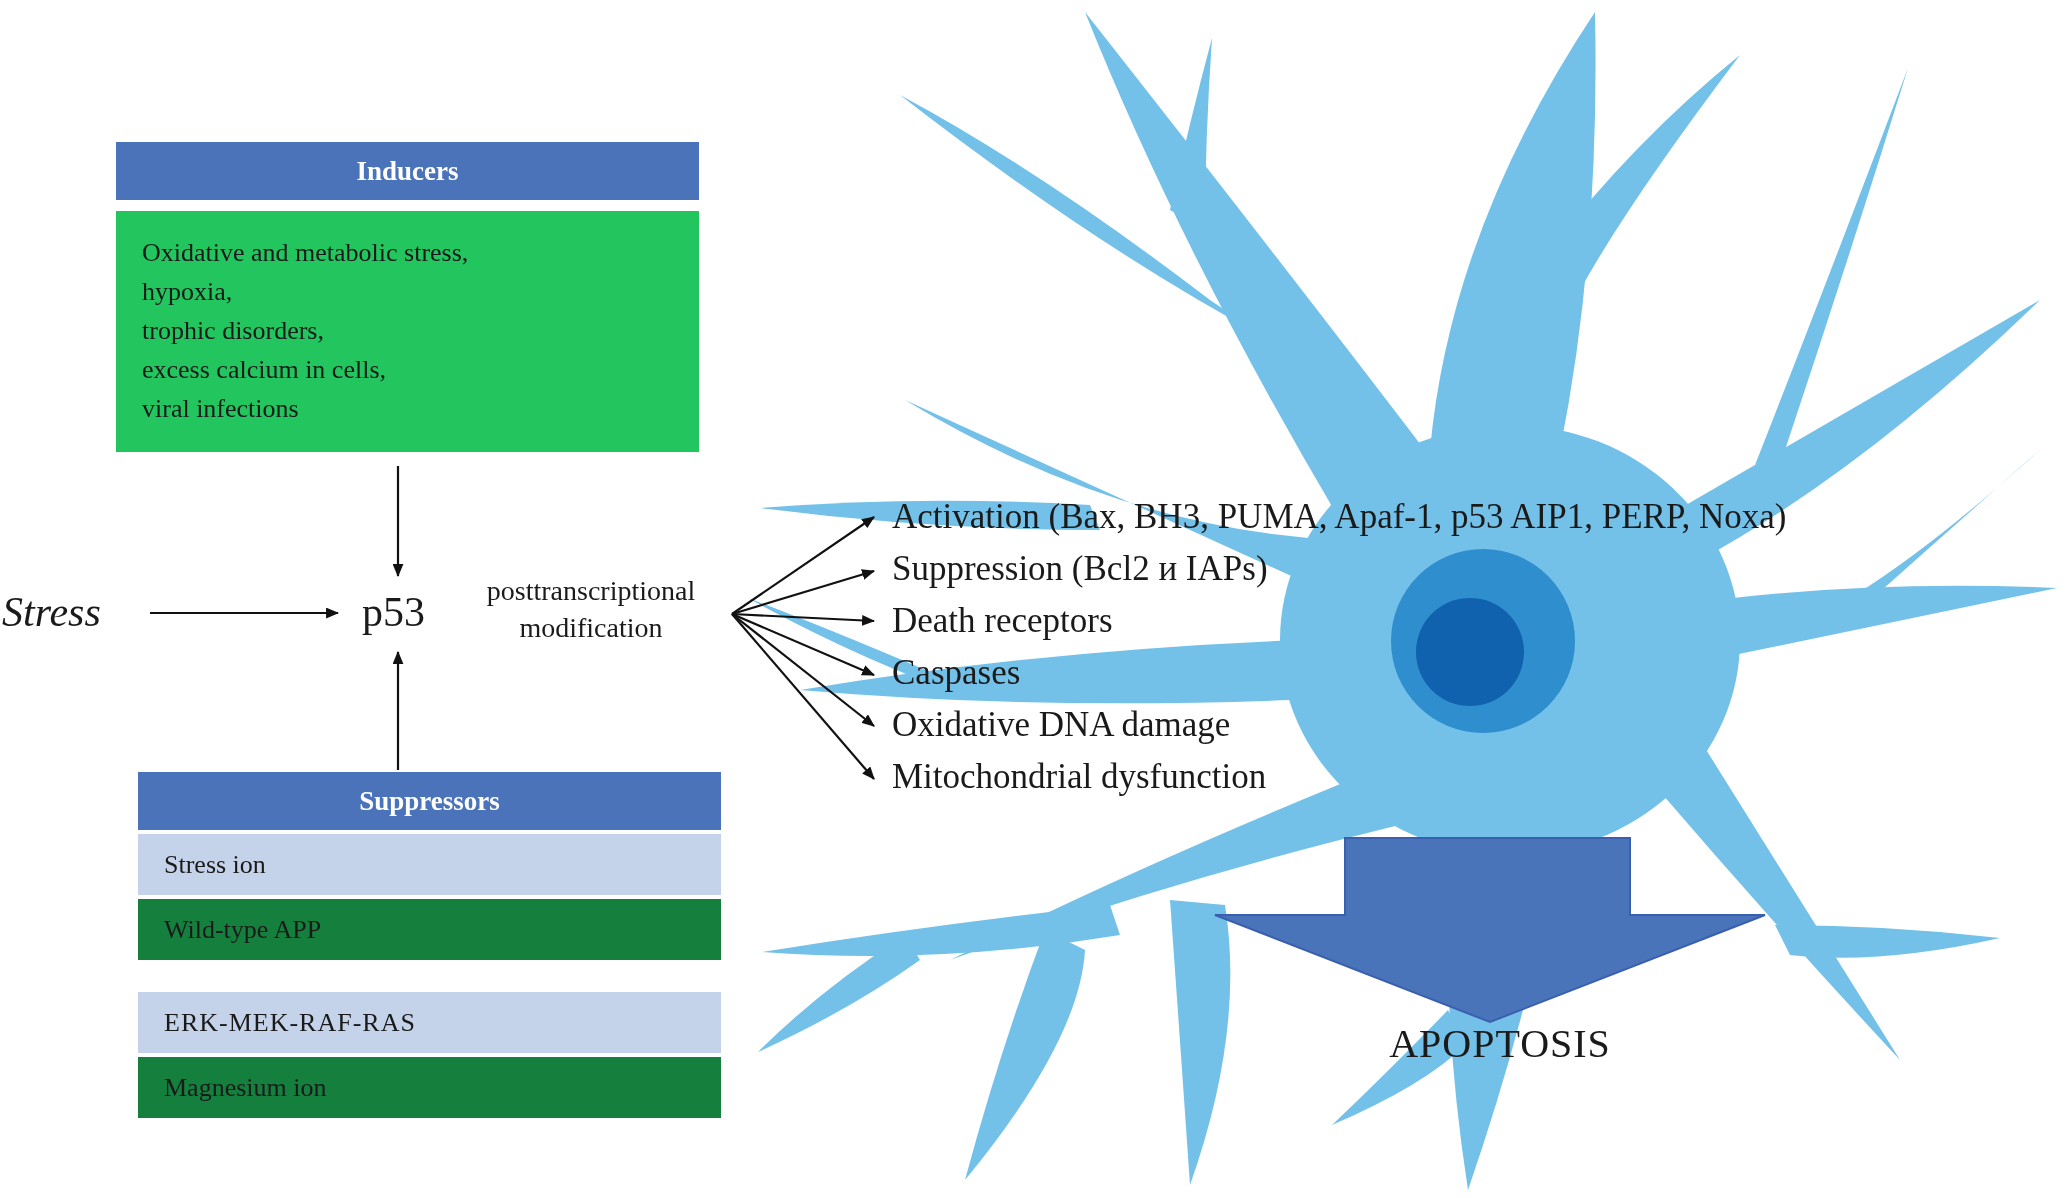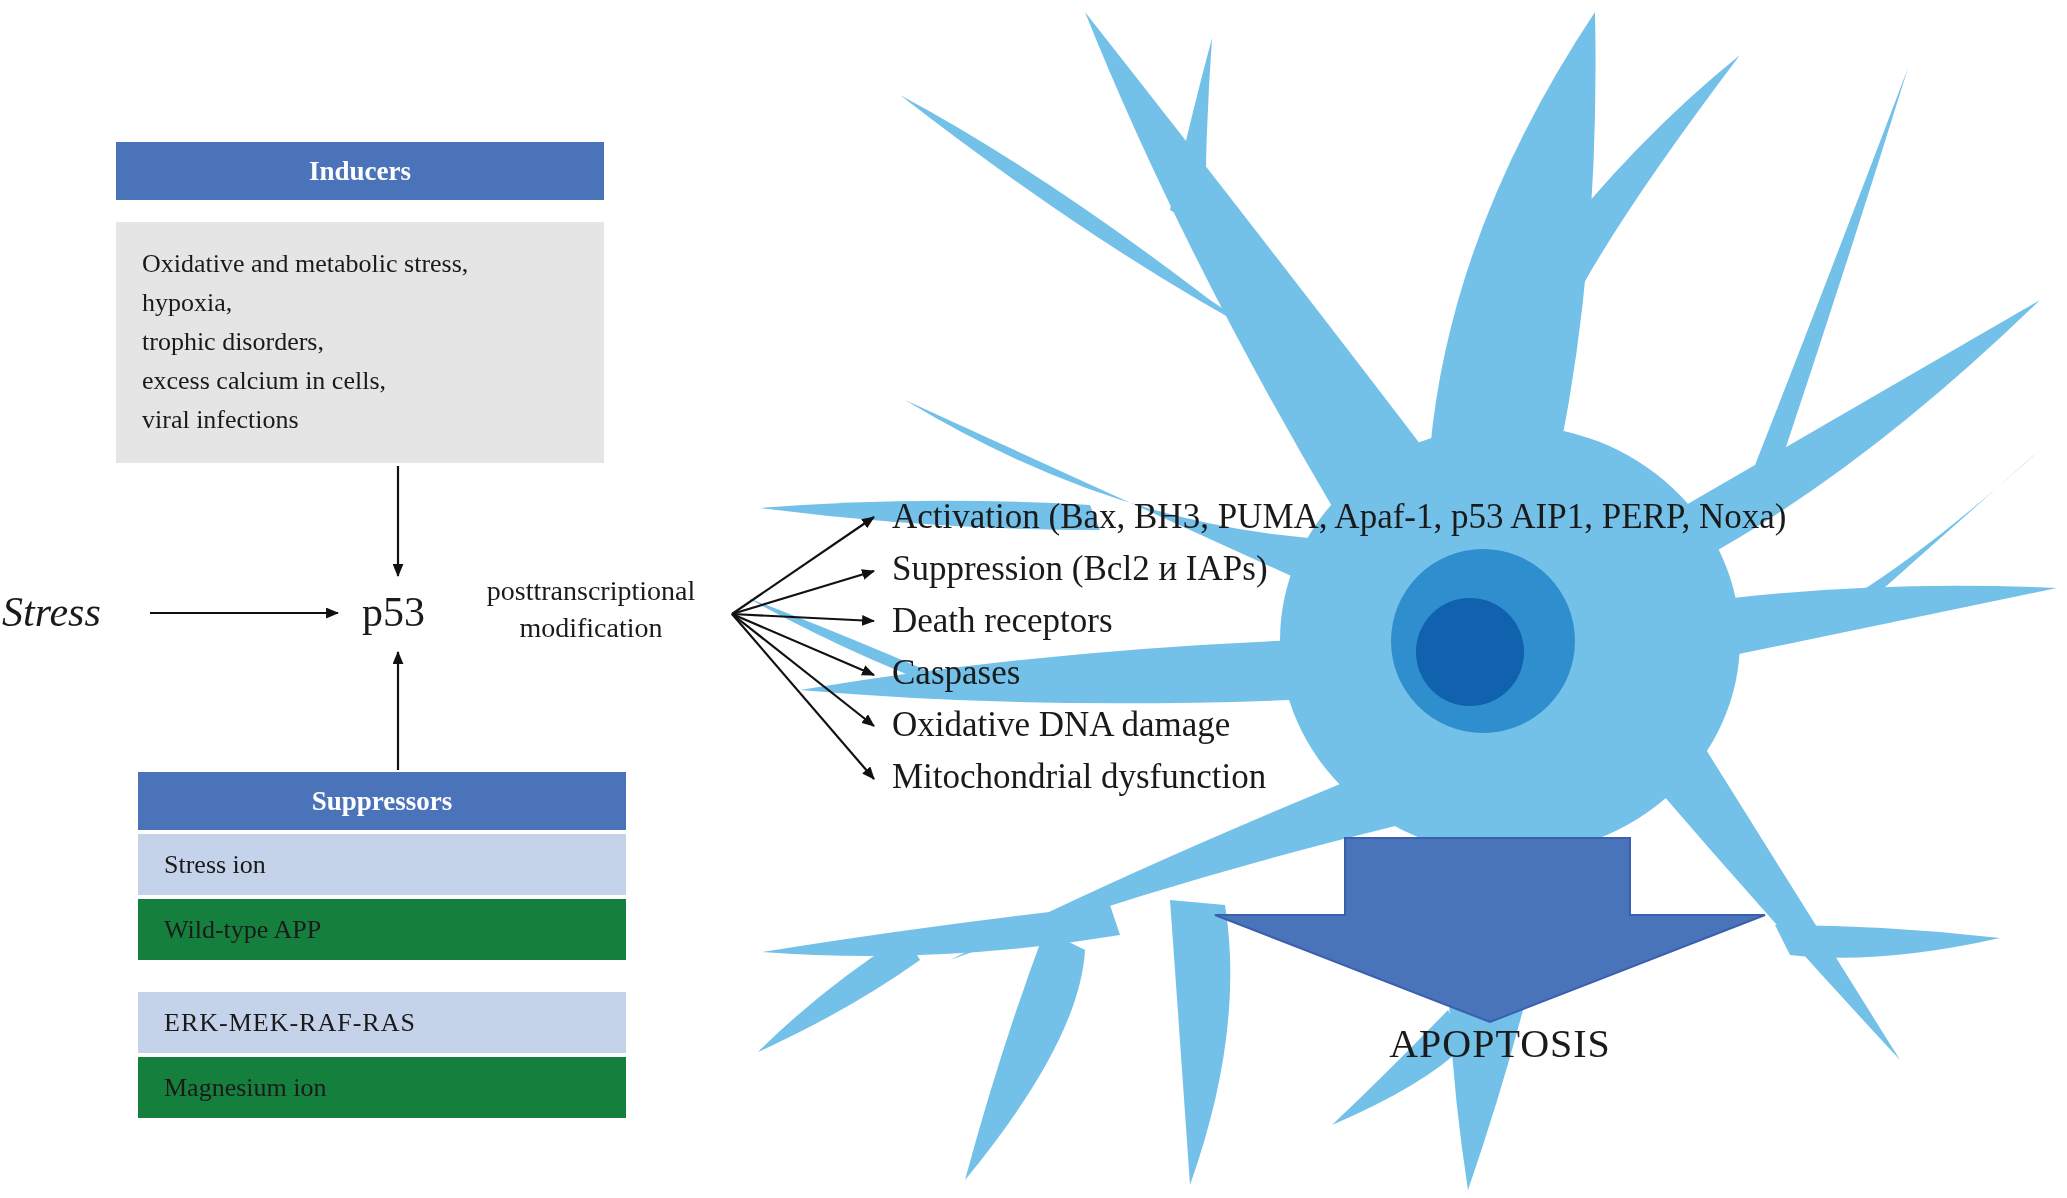--- a/index.html
+++ b/index.html
@@ -11,28 +11,28 @@
     position:relative;
     overflow:hidden;
   }
   .abs { position:absolute; }
   svg.layer { position:absolute; left:0; top:0; width:2067px; height:1198px; }
   #neuron-layer { z-index:0; }
   #arrow-layer  { z-index:2; }
   .txt-layer { z-index:3; }
 
   
-  .panel { position:absolute; width:488px; z-index:3; }
+  .panel { position:absolute; width:583px; z-index:3; }
   .panel-header {
     background:#4a73b9; color:#ffffff;
     font-weight:bold; font-size:27px;
     height:58px; line-height:58px; text-align:center;
   }
   .inducers-body {
-    background:#e5e5e5; margin-top:22px;
+    background:#22c55e; margin-top:11px;
     padding:22px 12px 24px 26px;
     font-size:26px; line-height:39px;
   }
   .supp-row {
     height:61px; margin-top:4px;
     display:flex; align-items:center;
     padding-left:26px; font-size:26px;
   }
   .supp-row.a { background:#c5d3ea; }
   .supp-row.b { background:#15803d; }

